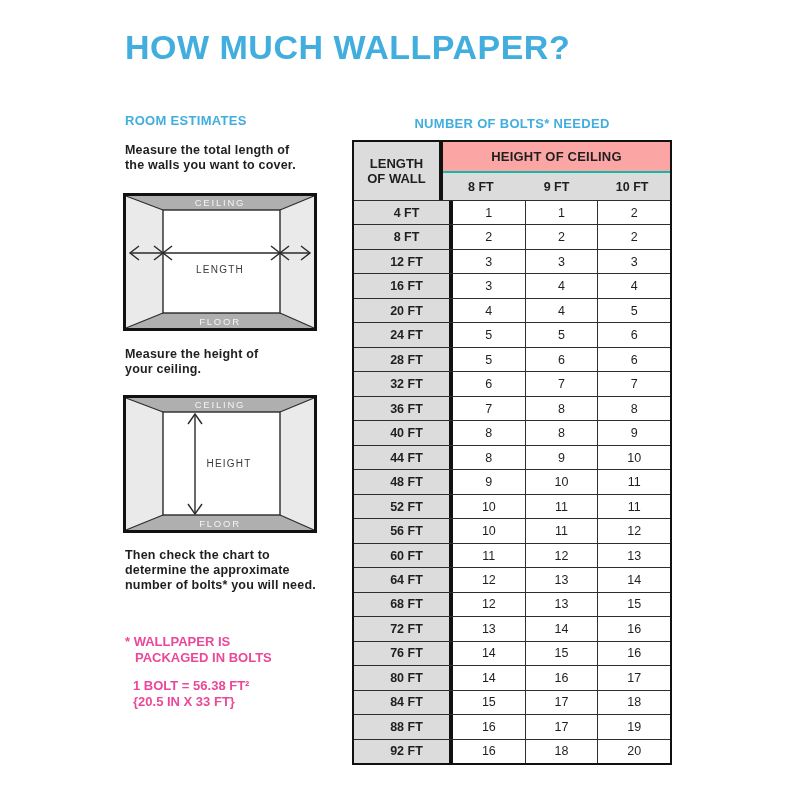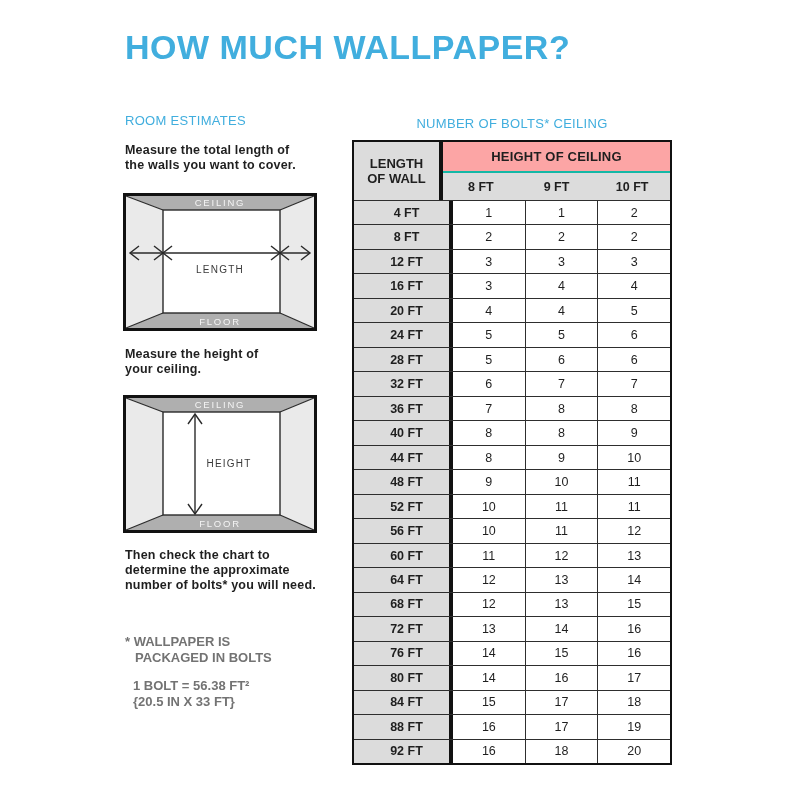--- a/index.html
+++ b/index.html
@@ -5,33 +5,33 @@
   html,body { margin:0; padding:0; background:#ffffff; }
   .canvas {
     position:relative; width:800px; height:800px; background:#ffffff;
     font-family:"Liberation Sans", sans-serif; color:#1f1f1f; overflow:hidden;
   }
   .page-title {
     position:absolute; left:125px; top:28px;
     font-size:34px; font-weight:bold; color:#41AEDE; letter-spacing:0.5px;
   }
   .sec-title {
-    position:absolute; font-size:13px; font-weight:normal;
+    position:absolute; font-size:13px; font-weight:bold;
     color:#41AEDE; letter-spacing:0.3px;
   }
   .sec-room { left:125px; top:113px; }
   .sec-bolts { left:352px; top:116px; width:320px; text-align:center; }
   .para {
     position:absolute; left:125px; font-size:12.5px; line-height:15px;
     white-space:pre-line; letter-spacing:0.2px; color:#1f1f1f;font-weight:bold;
   }
   .para-step1 { top:143px; }
   .para-step2 { top:347px; }
   .para-step3 { top:548px; }
-  .bold-note { position:absolute; left:125px; font-size:13px; font-weight:bold; line-height:16px; color:#737373; }
+  .bold-note { position:absolute; left:125px; font-size:13px; font-weight:bold; line-height:16px; color:#ec4899; }
   .note-footnote { top:634px; }
   .note-footnote .l2 { padding-left:10px; }
   .note-bolt { top:678px;margin-left:8px; }
   .diagram { position:absolute; left:123px; width:194px; height:138px; }
   .diagram-length { top:193px; }
   .diagram-height { top:395px; }
 
   
   .bolts-table {
     position:absolute; left:352px; top:140px; width:320px; height:625px;
@@ -134,21 +134,21 @@
   <div class="bold-note note-footnote">
     <div class="l1">* WALLPAPER IS</div>
     <div class="l2">PACKAGED IN BOLTS</div>
   </div>
 
   <div class="bold-note note-bolt">
     <div>1 BOLT = 56.38 FT²</div>
     <div>{20.5 IN X 33 FT}</div>
   </div>
 
-  <div class="sec-title sec-bolts">NUMBER OF BOLTS* CEILING</div>
+  <div class="sec-title sec-bolts">NUMBER OF BOLTS* NEEDED</div>
 
   <div class="bolts-table">
     <div class="thead">
       <div class="corner-cell">LENGTH
 OF WALL</div>
       <div class="head-right">
         <div class="group-head">HEIGHT OF CEILING</div>
         <div class="cols-head">
           <div class="ch">8 FT</div>
           <div class="ch">9 FT</div>

